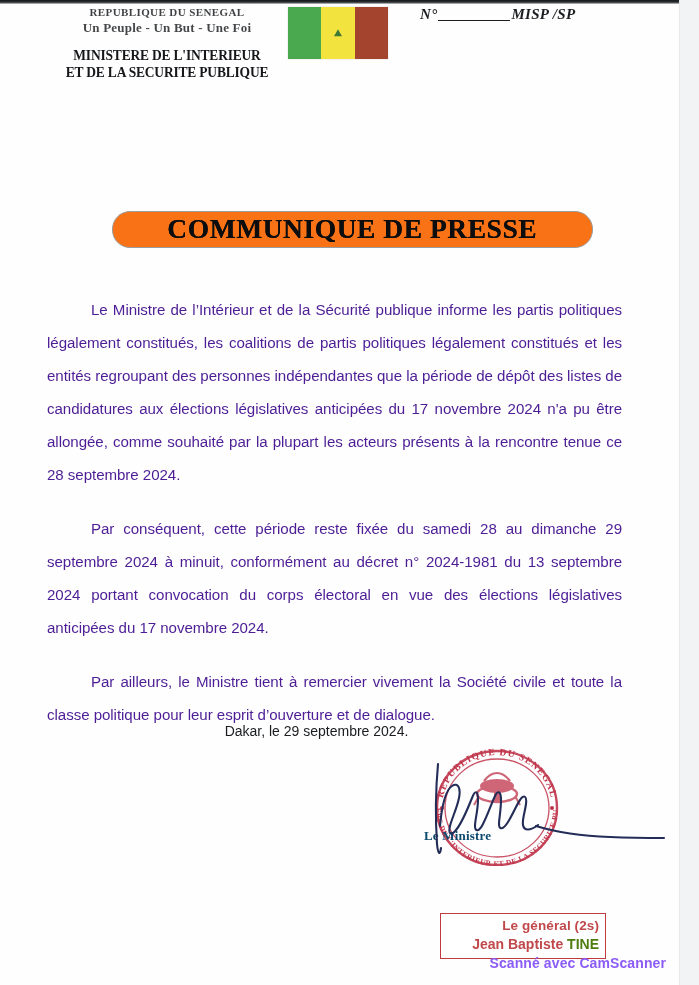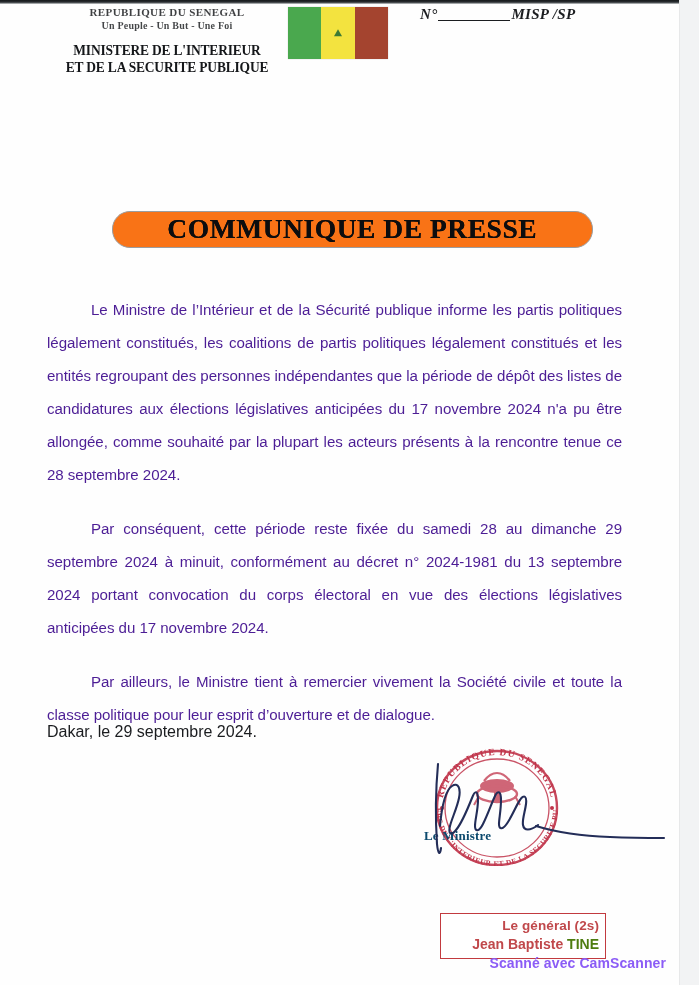--- a/index.html
+++ b/index.html
@@ -37,21 +37,21 @@
     font-weight:bold;
     font-size:11px;
     letter-spacing:.4px;
     filter:blur(.5px);
     opacity:.82;
     white-space:nowrap;
   }
   .lh-motto{
     font-family:"Liberation Serif", serif;
     font-weight:bold;
-    font-size:10px;
+    font-size:13px;
     letter-spacing:.2px;
     margin-top:2px;
     filter:blur(.45px);
     opacity:.8;
     white-space:nowrap;
   }
   .lh-ministry{
     font-family:"Liberation Serif", serif;
     font-weight:bold;
     font-size:14.5px;
@@ -130,23 +130,23 @@
     margin:0 0 21px 0;
     text-align:justify;
     text-justify:inter-word;
     font-size:15.1px;
     line-height:33px;
     text-indent:44px;
     letter-spacing:-.05px;
   }
   .dateline{
     position:absolute;left:47px;top:723px;width:575px;
-    text-align:left;
+    text-align:center;
     padding-right:36px;
-    font-size:16px;
+    font-size:14px;
     color:#1a1c1f;
     box-sizing:border-box;
   }
 
   
   .seal-area{
     position:absolute;left:424px;top:746px;width:180px;height:120px;
   }
   .seal{
     position:absolute;left:0;top:0;width:146px;height:120px;

